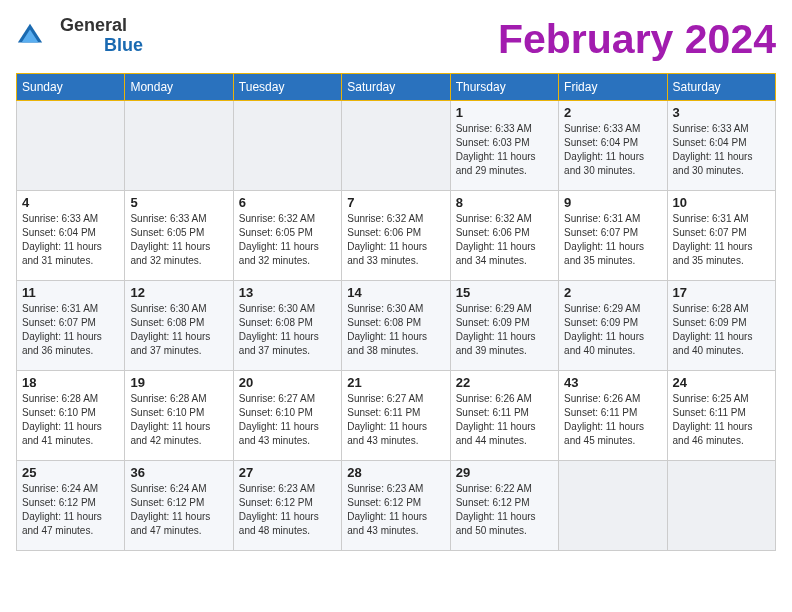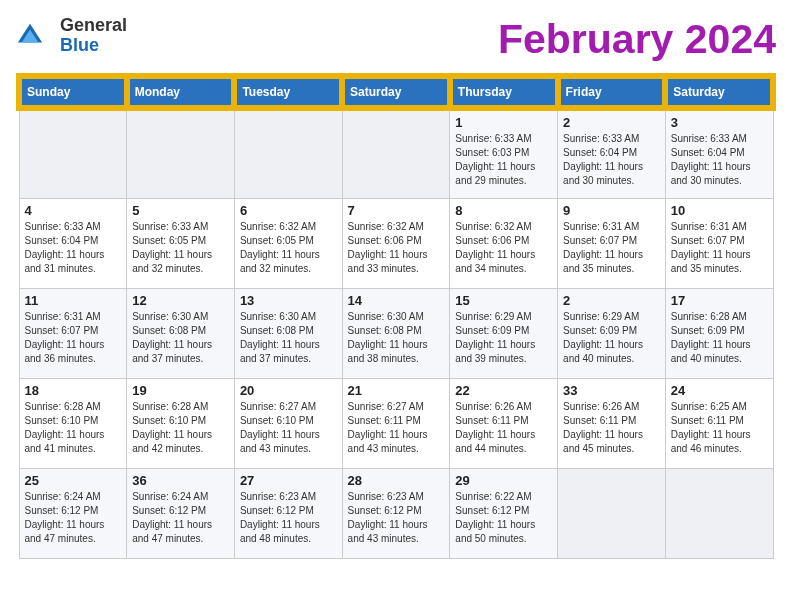--- a/index.html
+++ b/index.html
@@ -20,21 +20,21 @@
       display: flex;
       align-items: center;
       gap: 16px;
     }
     .logo-text {
       font-size: 18px;
       font-weight: bold;
       line-height: 1.1;
     }
     .logo-general { color: #333; }
-    .logo-blue { color: #1a6ab1; }
+    .logo-blue { color: #1a6ab1; margin-left: 44px; }
     .logo-icon {
       width: 28px;
       height: 28px;
     }
     .title-block {
       text-align: right;
     }
     .month-title {
       font-size: 41px;
       font-weight: bold;
@@ -49,22 +49,22 @@
       width: 100%;
       border-collapse: collapse;
       font-size: 11px;
     }
     thead tr th {
       background-color: #2a72be;
       color: #fff;
       text-align: left;
       padding: 6px 5px;
       font-size: 12px;
-      font-weight: bold;
-      border: 6px solid #eab308;
+      font-weight: normal;
+      border: 1px solid #eab308;
     }
     tbody tr td {
       vertical-align: top;
       border: 1px solid #ccc;
       padding: 4px 5px;
       height: 90px;
       width: 108px;
       background: #fff;
     }
     tbody tr:nth-child(odd) td {
@@ -280,21 +280,21 @@
 and 43 minutes.</div>
         </td>
         <td>
           <span class="day-num">22</span>
           <div class="day-info" style="white-space: pre-line;">Sunrise: 6:26 AM
 Sunset: 6:11 PM
 Daylight: 11 hours
 and 44 minutes.</div>
         </td>
         <td>
-          <span class="day-num">33</span>
+          <span class="day-num">43</span>
           <div class="day-info" style="white-space: pre-line;">Sunrise: 6:26 AM
 Sunset: 6:11 PM
 Daylight: 11 hours
 and 45 minutes.</div>
         </td>
         <td>
           <span class="day-num">24</span>
           <div class="day-info" style="white-space: pre-line;">Sunrise: 6:25 AM
 Sunset: 6:11 PM
 Daylight: 11 hours

